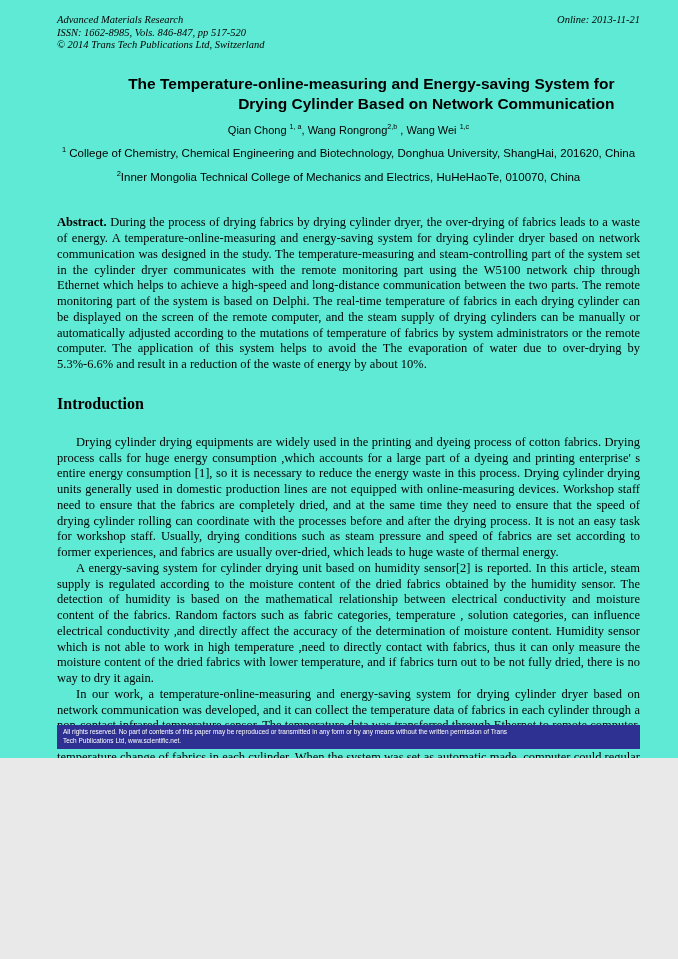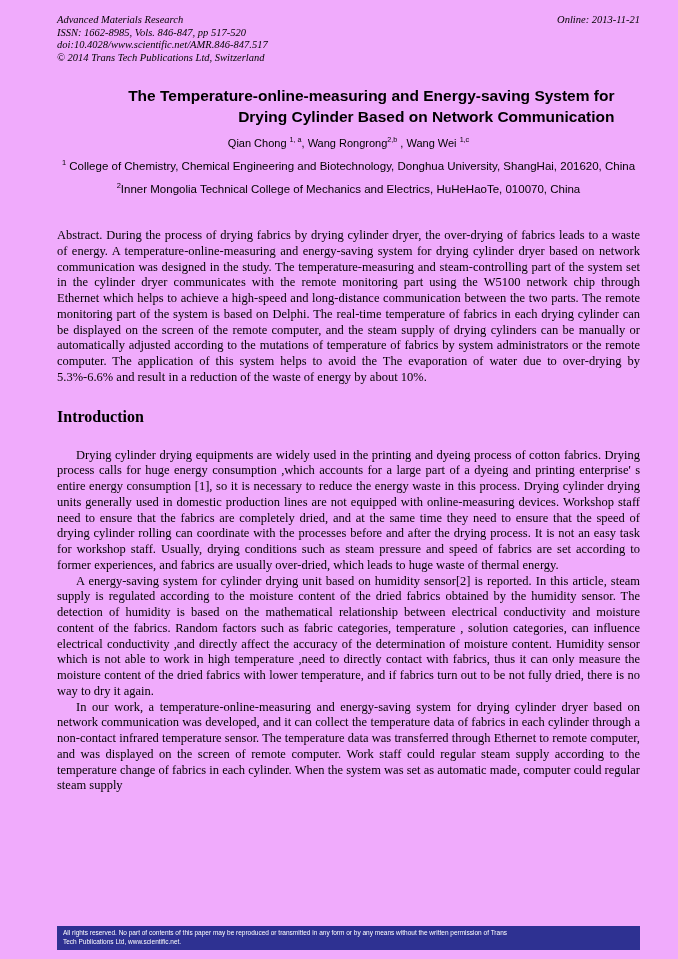--- a/index.html
+++ b/index.html
@@ -1,20 +1,20 @@
 <!DOCTYPE html>
 <html><head>
 <meta charset="utf-8">
 <style>
   * { margin: 0; padding: 0; box-sizing: border-box; }
   html, body { background: #e9e9e9; }
   .page {
-    width: 678px; height: 959px;
+    width: 678px; height: 758px;
     margin: 0 auto;
-    background: #f0abfc;
+    background: #5eead4;
     position: relative;
     padding: 14px 38px 0 57px;
     font-family: "Liberation Serif", serif;
     color: #000;
     overflow: hidden;
   }
   
   .paper-header {
     font-style: italic;
     font-size: 10.5px;
@@ -63,21 +63,21 @@
   }
   .keywords .kw-label { font-weight: bold; }
   
   .body-text {
     font-family: "Liberation Serif", serif;
     font-size: 12.5px;
     line-height: 1.26;
     text-align: justify;
   }
   .abstract { margin-top: 30px; }
-  .abstract .abs-label { font-weight: normal; }
+  .abstract .abs-label { font-weight: bold; }
   .section-heading {
     font-family: "Liberation Serif", serif;
     font-weight: bold;
     font-size: 16px;
     margin-top: 22px;
   }
   .intro-para { text-indent: 19px; margin-top: 22px; }
   .intro-para + .intro-para { margin-top: 0; }
   
   .footer-bar {
@@ -95,21 +95,20 @@
 <body>
 
 <div class="page">
 
   <header class="paper-header">
     <div class="header-row">
       <span>Advanced Materials Research</span>
       <span>Online: 2013-11-21</span>
     </div>
     <div>ISSN: 1662-8985, Vols. 846-847, pp 517-520</div>
-    <div>doi:10.4028/www.scientific.net/AMR.846-847.517</div>
     <div>© 2014 Trans Tech Publications Ltd, Switzerland</div>
   </header>
 
   <h1 class="title">The Temperature-online-measuring and Energy-saving System for Drying Cylinder Based on Network Communication</h1>
 
   <div class="authors">
     <span>Qian Chong </span><sup>1, a</sup><span>, Wang Rongrong</span><sup>2,b</sup><span> ,  Wang Wei </span><sup>1,c</sup>
   </div>
 
   <div class="affil">

